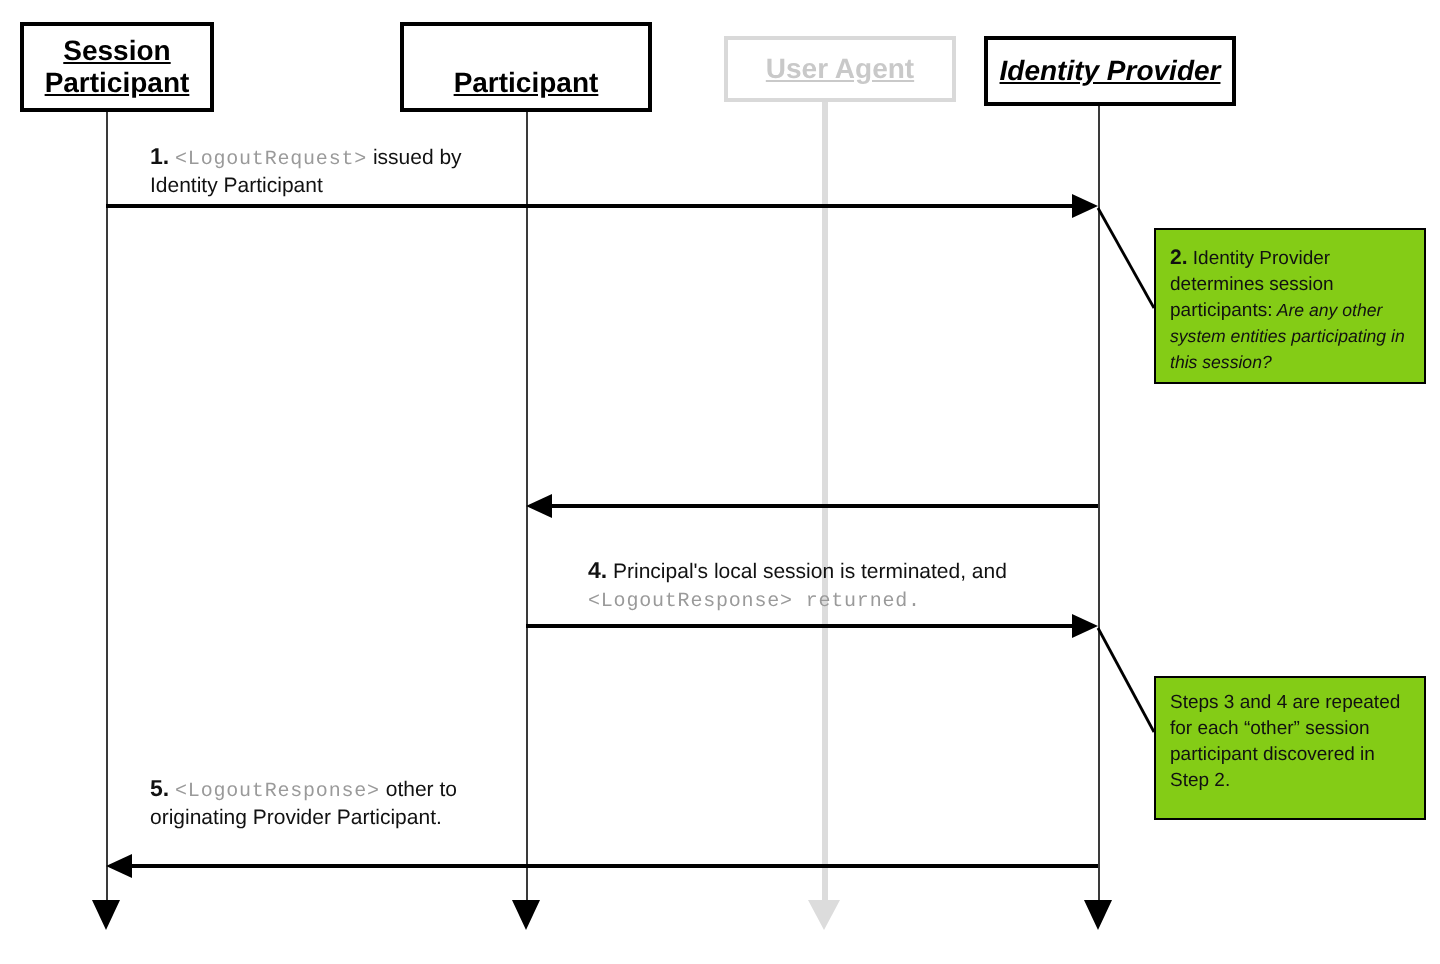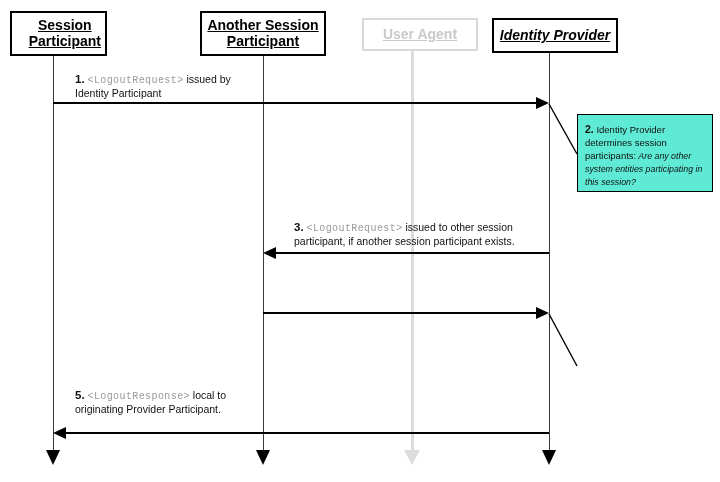--- a/index.html
+++ b/index.html
@@ -105,47 +105,47 @@
     font-size: 10px;
     color: #9a9a9a;
     letter-spacing: 0.4px;
   }
 
   
   .note {
     position: absolute;
     box-sizing: border-box;
     border: 1px solid #000000;
-    background: #5eead4;
+    background: #84cc16;
     font-size: 9.5px;
     line-height: 1.36;
     color: #111111;
     padding: 7px 6px 6px 7px;
   }
   .note b { font-weight: bold; font-size: 10.5px; }
   .note i { font-style: italic; font-size: 8.8px; }
 
   
   .connector { position: absolute; }
 </style>
 </head>
 <body>
 
 <div id="canvas">
 
-  <div class="actor-box" style="left:10px; top:11px; width:97px; height:45px;justify-content:flex-end;">
+  <div class="actor-box" style="left:10px; top:11px; width:97px; height:45px;">
     <div class="actor-label">
       <span>Session</span><br>
       <span>Participant</span>
     </div>
   </div>
 
   <div class="actor-box" style="left:200px; top:11px; width:126px; height:45px;">
     <div class="actor-label">
-      <span>Another Session</span><br>
+      <br>
       <span>Participant</span>
     </div>
   </div>
 
   <div class="actor-box faded" style="left:362px; top:18px; width:116px; height:33px;">
     <div class="actor-label">
       <span>User Agent</span>
     </div>
   </div>
 
@@ -176,37 +176,39 @@
   <div class="arrow-right" style="left:536px; top:97px;"></div>
 
   <svg class="connector" style="left:545px; top:100px; width:40px; height:60px;" width="40" height="60">
     <line x1="4" y1="4" x2="32" y2="54" stroke="#000000" stroke-width="1.4"></line>
   </svg>
 
   <div class="note" style="left:577px; top:114px; width:136px; height:78px;">
     <b>2.</b><span> Identity Provider determines session participants:</span><i> Are any other system entities participating in this session?</i>
   </div>
 
-  <div class="msg-label" style="left:294px; top:220px; width:268px;">
-    <b>3.</b>
-    <span class="mono">&lt;LogoutRequest&gt;</span><span> issued to other session</span><br>
-    <span>participant, if another session participant exists.</span>
-  </div>
   <div class="msg-line" style="left:276px; top:252px; width:273px;"></div>
   <div class="arrow-left" style="left:263px; top:247px;"></div>
 
+  <div class="msg-label" style="left:294px; top:279px; width:268px;">
+    <b>4.</b><span> Principal's local session is terminated, and</span><br>
+    <span class="mono">&lt;LogoutResponse&gt;  returned.</span>
+  </div>
   <div class="msg-line" style="left:263px; top:312px; width:273px;"></div>
   <div class="arrow-right" style="left:536px; top:307px;"></div>
 
   <svg class="connector" style="left:545px; top:310px; width:40px; height:62px;" width="40" height="62">
     <line x1="4" y1="4" x2="32" y2="56" stroke="#000000" stroke-width="1.4"></line>
   </svg>
 
+  <div class="note" style="left:577px; top:338px; width:136px; height:72px;">
+    <span>Steps 3 and 4 are repeated for each “other” session participant discovered in Step 2.</span>
+  </div>
 
   <div class="msg-label" style="left:75px; top:388px; width:250px;">
     <b>5.</b>
-    <span class="mono">&lt;LogoutResponse&gt;</span><span> local to</span><br>
+    <span class="mono">&lt;LogoutResponse&gt;</span><span> other to</span><br>
     <span>originating Provider Participant.</span>
   </div>
   <div class="msg-line" style="left:66px; top:432px; width:483px;"></div>
   <div class="arrow-left" style="left:53px; top:427px;"></div>
 
 </div>
 
 </body></html>

